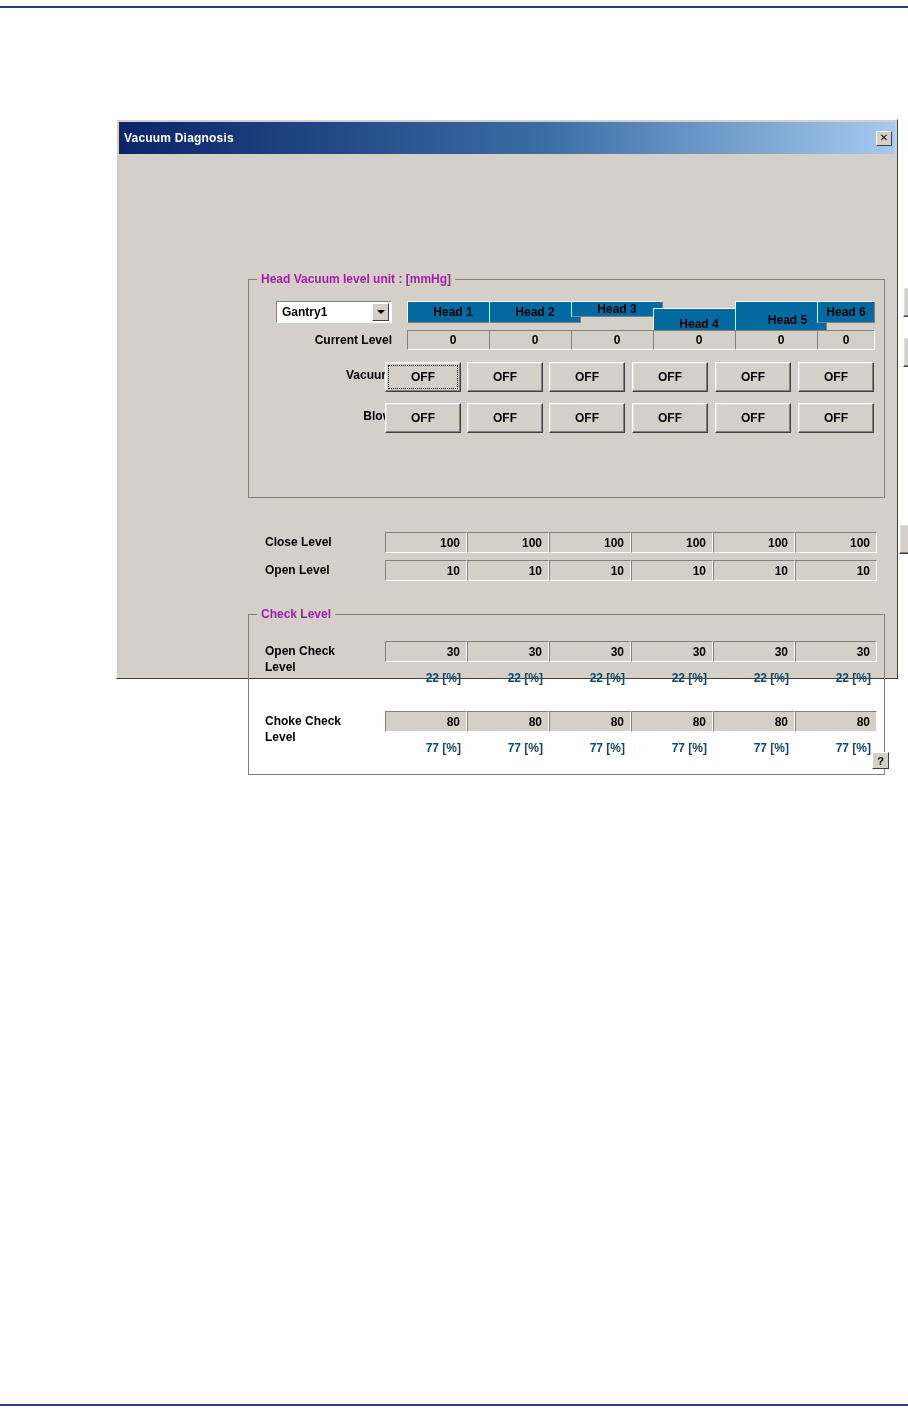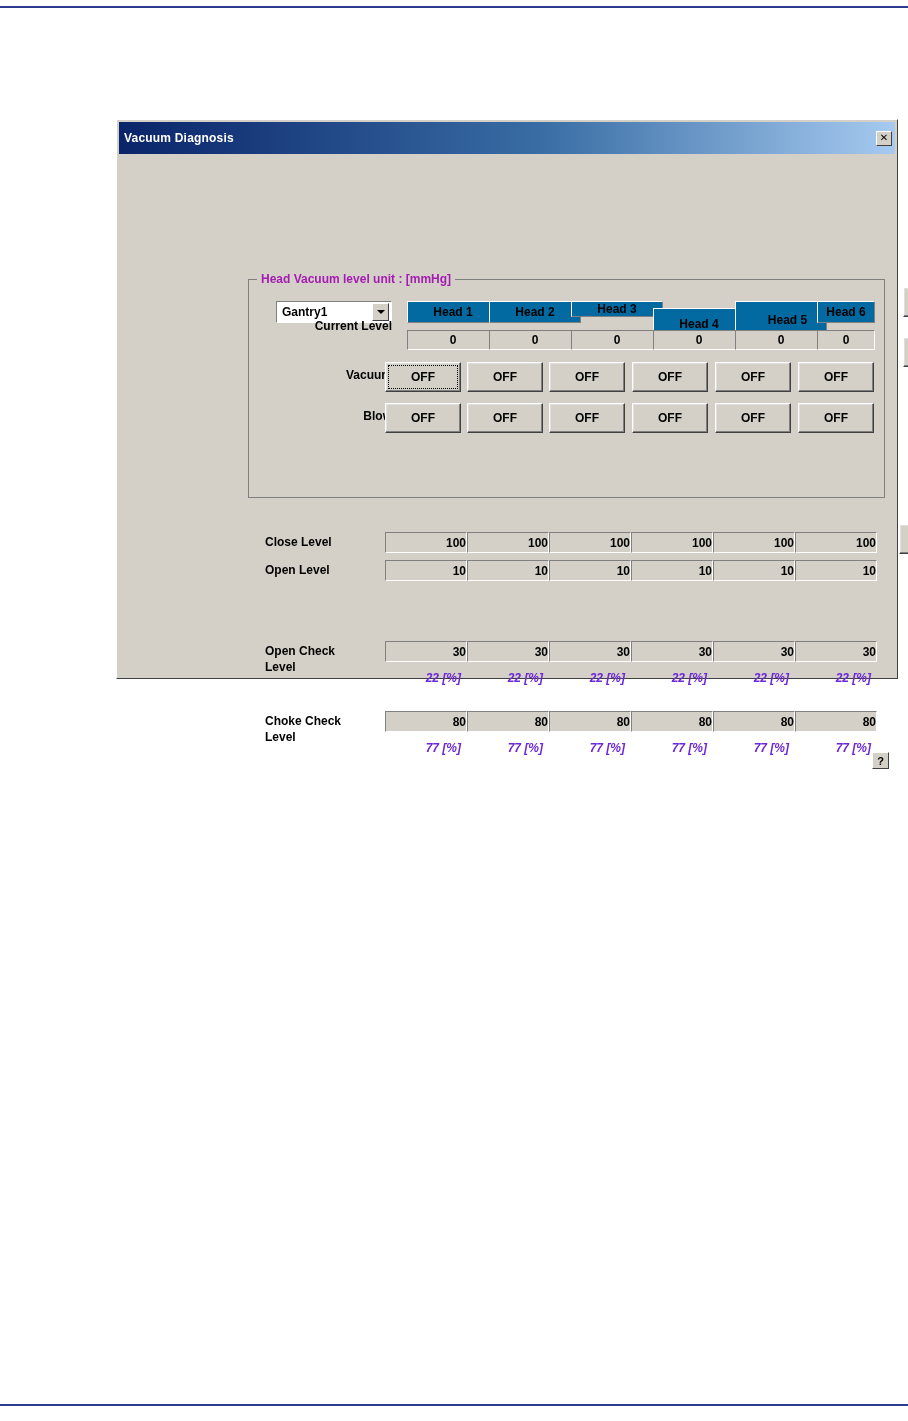--- a/index.html
+++ b/index.html
@@ -136,21 +136,21 @@
     border-top: 1px solid #808080;
     border-left: 1px solid #808080;
     border-right: 1px solid #ffffff;
     border-bottom: 1px solid #ffffff;
     color: #000000;
     font-weight: bold;
     justify-content: center;
   }
   .field.right {
     justify-content: flex-end;
-    padding-right: 0;
+    padding-right: 6px;
   }
   
   .hdr {
     background: #0369a1;
     border-top: 1px solid #ffffff;
     border-left: 1px solid #ffffff;
     border-right: 1px solid #808080;
     border-bottom: 1px solid #808080;
     color: #000000;
     font-weight: bold;
@@ -170,22 +170,21 @@
     cursor: default;
   }
   .btn.focused {
     outline: 1px dotted #000000;
     outline-offset: -4px;
   }
   .pct {
     position: absolute;
     font-size: 12px;
     font-weight: bold;
-    font-style: italic;
-    color: #6d28d9;
+    color: #0c4a6e;
     text-align: right;
     white-space: nowrap;
   }
 
   
   .combo {
     position: absolute;
     left: 159px;
     top: 181px;
     width: 116px;
@@ -293,21 +292,21 @@
         </span>
     </div>
 
     <div class="cell hdr" style="left:290px; top:181px; width:92px; height:22px;">Head 1</div>
     <div class="cell hdr" style="left:372px; top:181px; width:92px; height:22px;">Head 2</div>
     <div class="cell hdr" style="left:454px; top:181px; width:92px; height:16px;">Head 3</div>
     <div class="cell hdr" style="left:536px; top:188px; width:92px; height:32px;">Head 4</div>
     <div class="cell hdr" style="left:618px; top:181px; width:92px; height:38px;padding-left:13px;">Head 5</div>
     <div class="cell hdr" style="left:700px; top:181px; width:58px; height:22px;text-align:center;">Head 6</div>
 
-    <div class="rowlabel" style="left:149px; top:199px; width:126px;text-align:right;">Current Level</div>
+    <div class="rowlabel" style="left:149px; top:213px; width:126px;text-align:right;">Current Level</div>
     <div class="cell field" style="left:290px; top:210px; width:92px; height:20px;">0</div>
     <div class="cell field" style="left:372px; top:210px; width:92px; height:20px;">0</div>
     <div class="cell field" style="left:454px; top:210px; width:92px; height:20px;">0</div>
     <div class="cell field" style="left:536px; top:210px; width:92px; height:20px;">0</div>
     <div class="cell field" style="left:618px; top:210px; width:92px; height:20px;">0</div>
     <div class="cell field" style="left:700px; top:210px; width:58px; height:20px;">0</div>
 
     <div class="rowlabel" style="left:149px; top:248px; width:126px;">Vacuum</div>
     <div class="cell btn focused" style="left:268px; top:242px; width:76px; height:30px;">OFF</div>
     <div class="cell btn" style="left:350px; top:242px; width:76px; height:30px;">OFF</div>
@@ -334,20 +333,23 @@
     <div class="cell field right" style="left:678px; top:412px; width:82px; height:21px;">100</div>
 
     <div class="rowlabel left" style="left:148px; top:443px; width:140px;">Open Level</div>
     <div class="cell field right" style="left:268px; top:440px; width:82px; height:21px;">10</div>
     <div class="cell field right" style="left:350px; top:440px; width:82px; height:21px;">10</div>
     <div class="cell field right" style="left:432px; top:440px; width:82px; height:21px;">10</div>
     <div class="cell field right" style="left:514px; top:440px; width:82px; height:21px;">10</div>
     <div class="cell field right" style="left:596px; top:440px; width:82px; height:21px;">10</div>
     <div class="cell field right" style="left:678px; top:440px; width:82px; height:21px;">10</div>
 
+    <div class="group g-chk">
+      <span class="group-label">Check Level</span>
+    </div>
 
     <div class="rowlabel left" style="left:148px; top:524px; width:140px;">Open Check</div>
     <div class="rowlabel left" style="left:148px; top:540px; width:140px;">Level</div>
     <div class="cell field right" style="left:268px; top:521px; width:82px; height:21px;">30</div>
     <div class="cell field right" style="left:350px; top:521px; width:82px; height:21px;">30</div>
     <div class="cell field right" style="left:432px; top:521px; width:82px; height:21px;">30</div>
     <div class="cell field right" style="left:514px; top:521px; width:82px; height:21px;">30</div>
     <div class="cell field right" style="left:596px; top:521px; width:82px; height:21px;">30</div>
     <div class="cell field right" style="left:678px; top:521px; width:82px; height:21px;">30</div>
 

